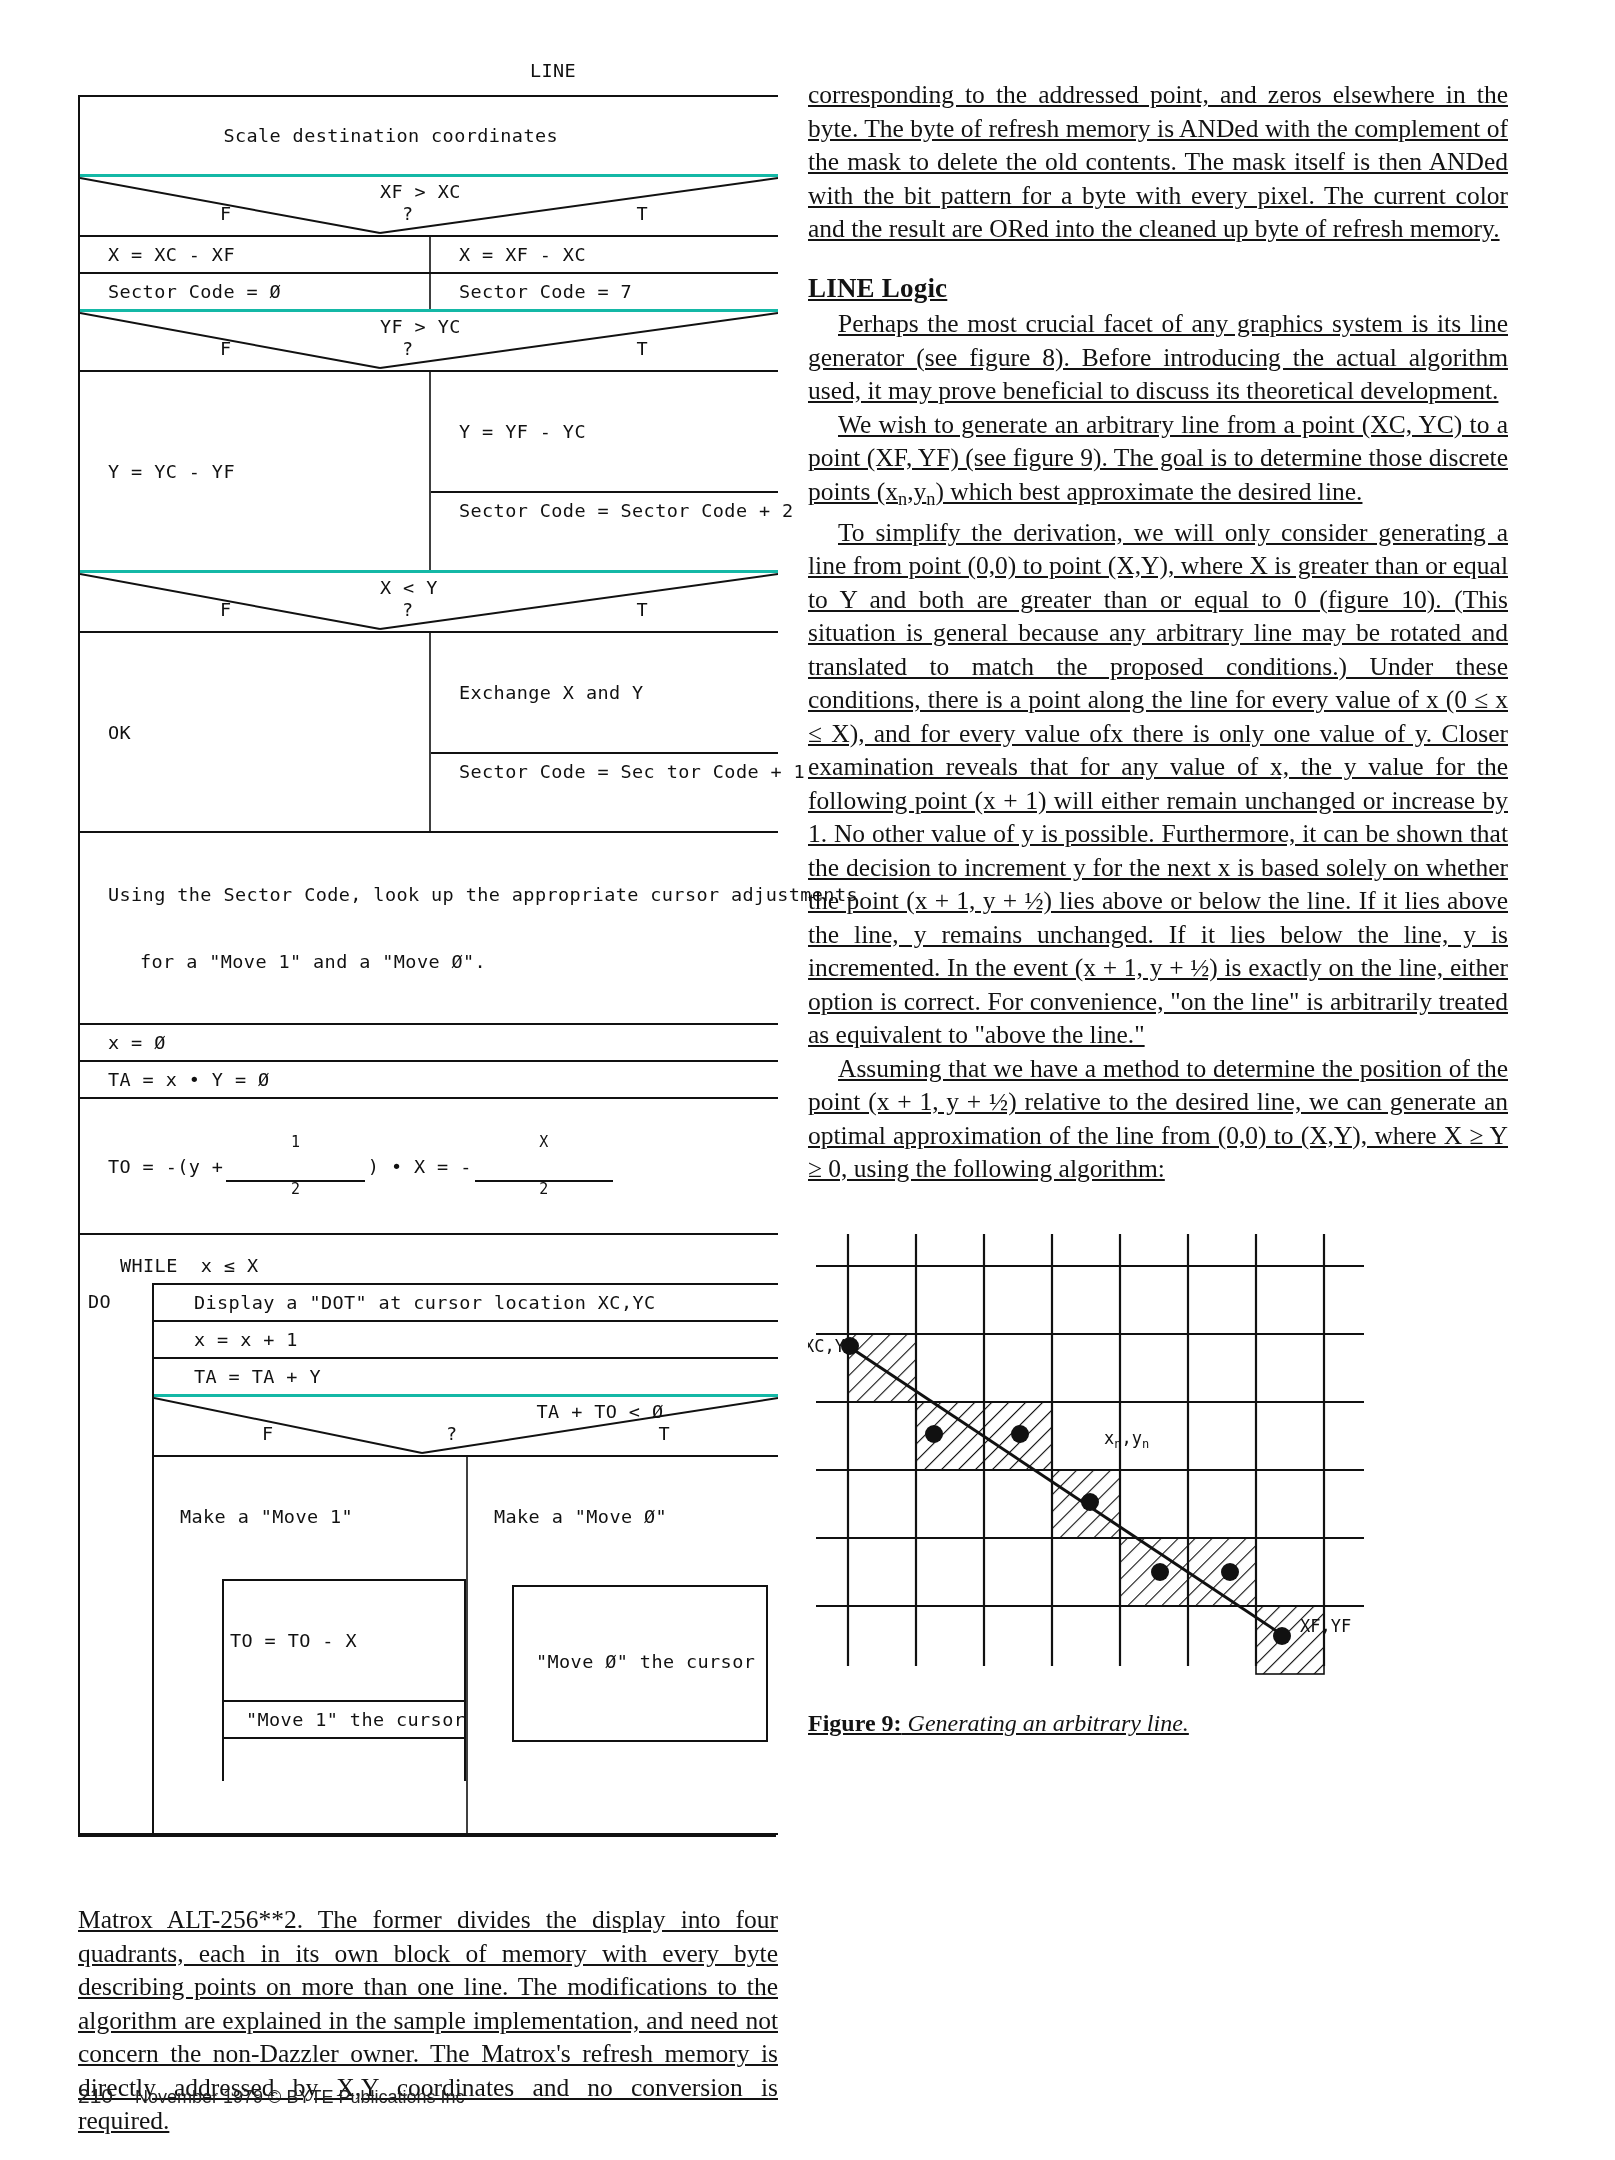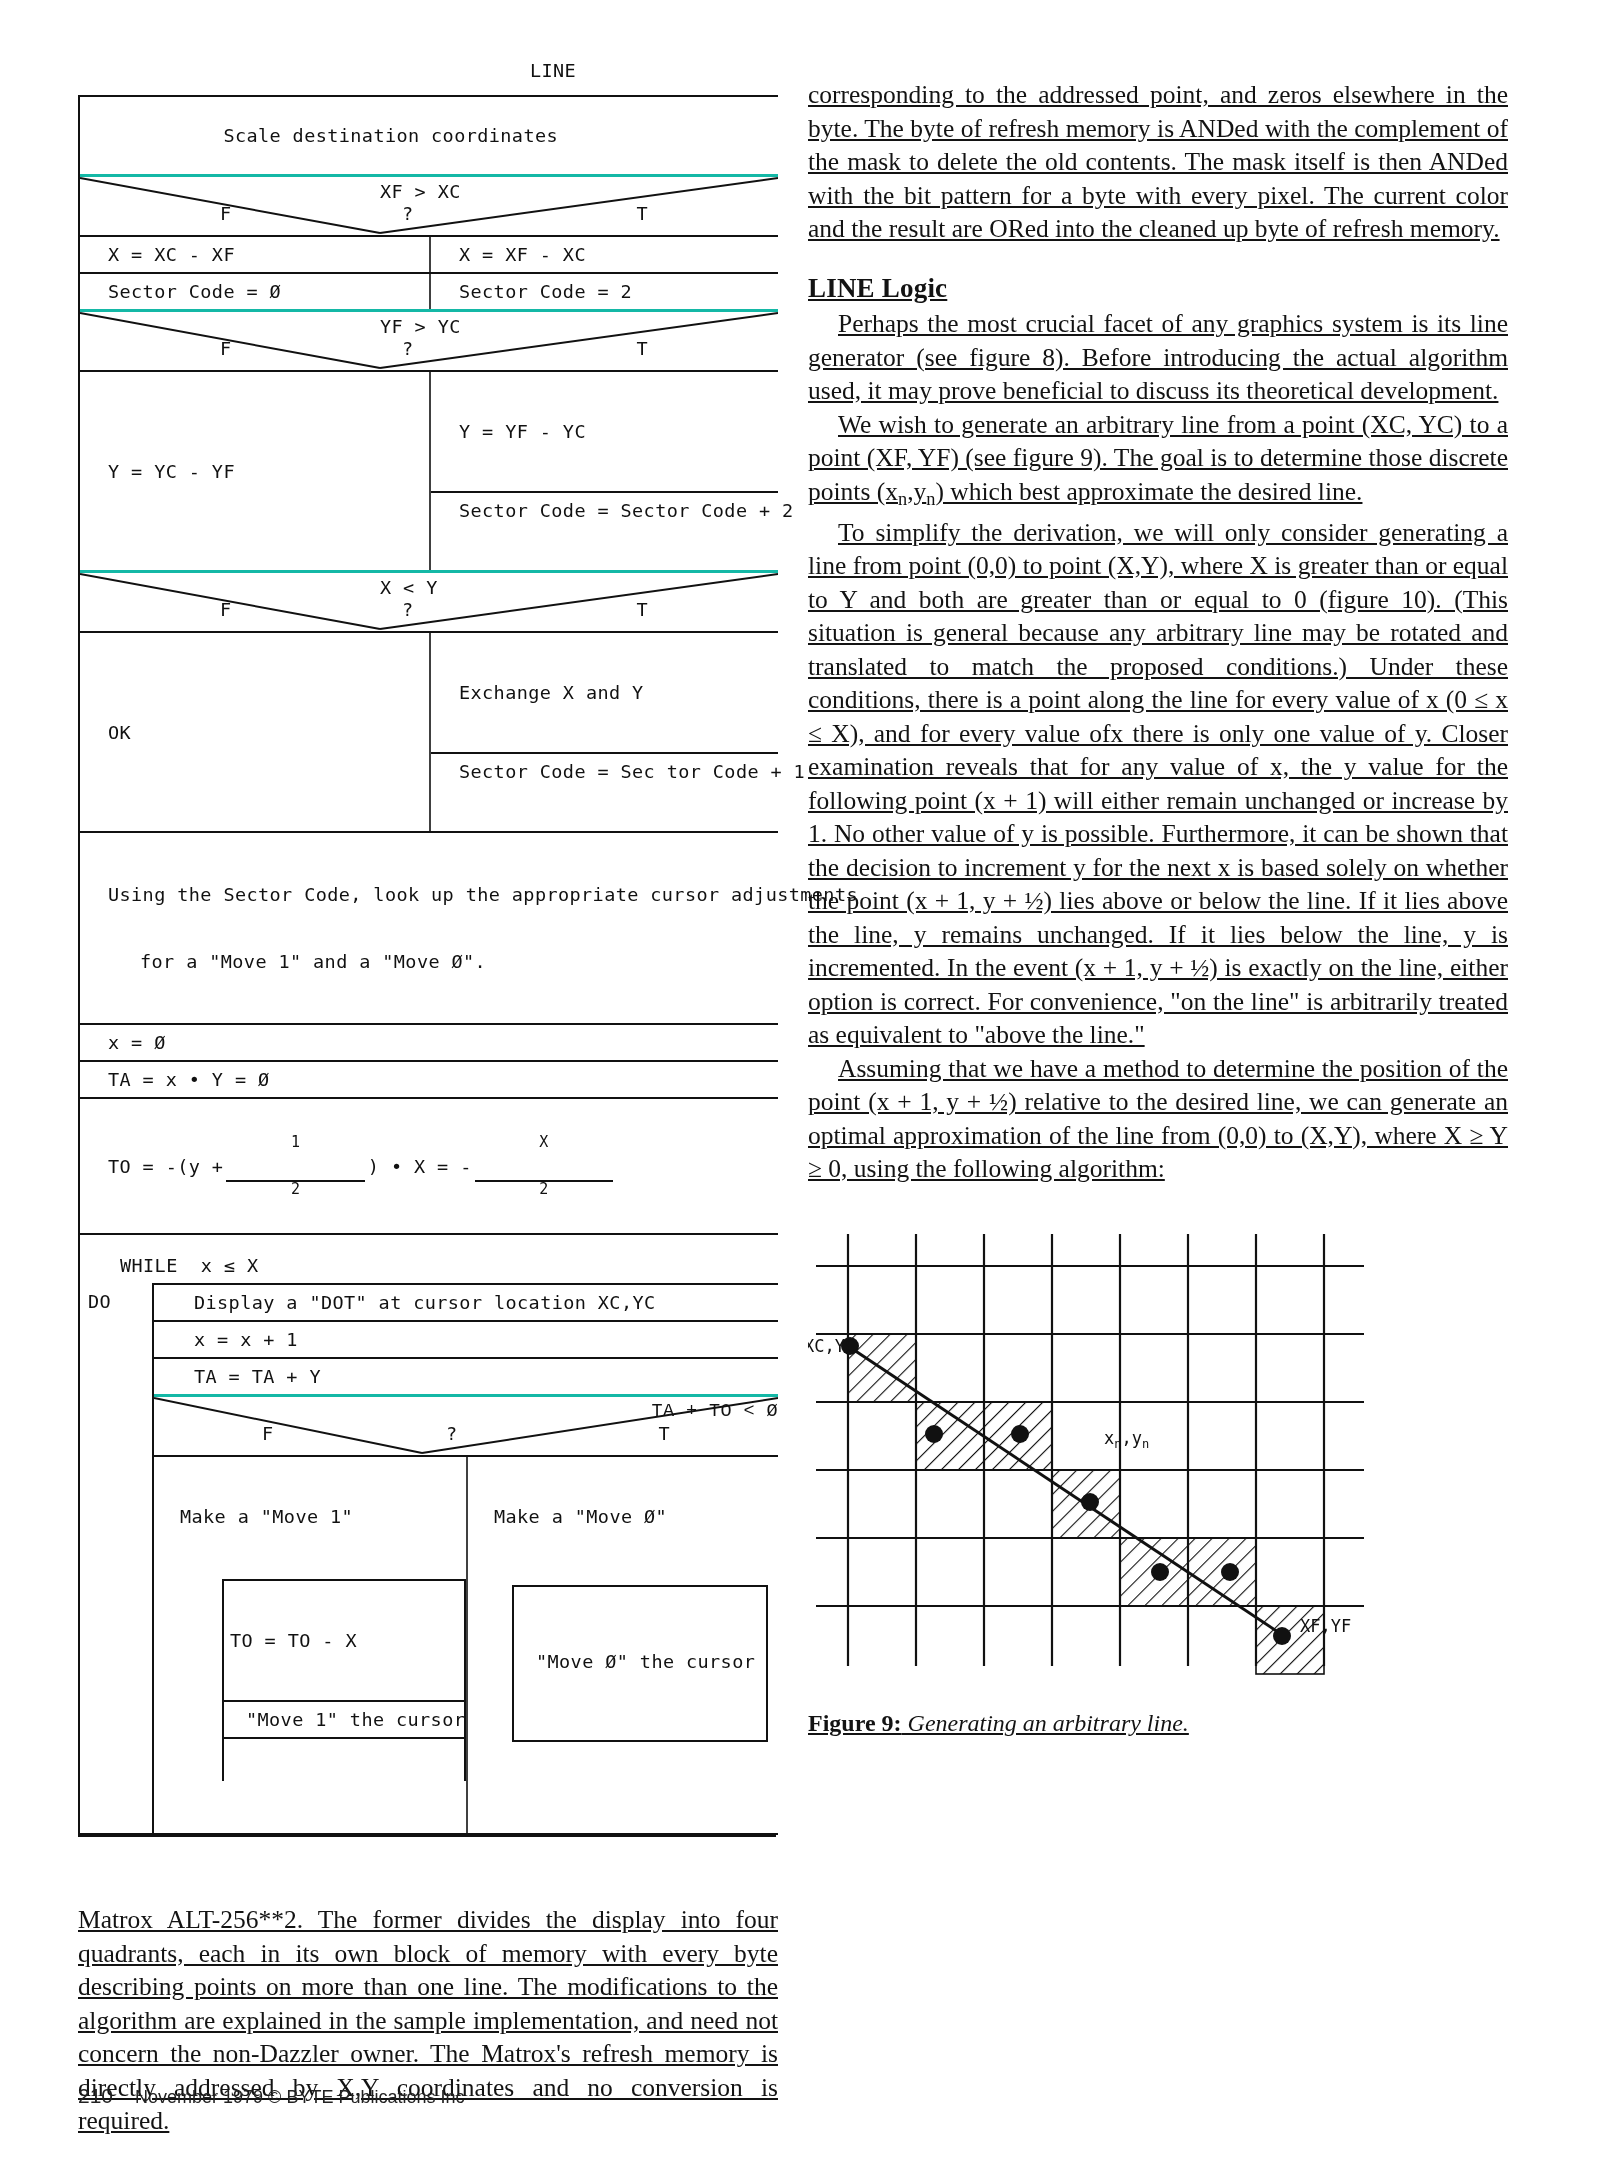--- a/index.html
+++ b/index.html
@@ -79,21 +79,21 @@
           <div class="rt">T</div>
         </div>
 
         <div class="split row mono">
           <div style="width:50%;" class="cellpad">X = XC - XF</div>
           <div style="width:50%;" class="cellpad vline">X = XF - XC</div>
         </div>
 
         <div class="split row mono">
           <div style="width:50%;" class="cellpad">Sector Code = Ø</div>
-          <div style="width:50%;" class="cellpad vline">Sector Code = 2</div>
+          <div style="width:50%;" class="cellpad vline">Sector Code = 7</div>
         </div>
 
         <div class="dec mono">
           <svg width="698" height="58" viewBox="0 0 698 58">
             <line x1="0" y1="1" x2="300" y2="56" stroke="#111" stroke-width="2"></line>
             <line x1="300" y1="56" x2="698" y2="1" stroke="#111" stroke-width="2"></line>
           </svg>
           <div class="cond" style="text-align:left;padding-left:300px;">YF &gt; YC</div>
           <div class="q" style="text-align:left;padding-left:322px;">?</div>
           <div class="lf">F</div>
@@ -155,21 +155,21 @@
           <div style="border-left:2.5px solid #111;border-top:2.5px solid #111;">
             <div class="mono cellpad" style="padding-left:40px;">Display a "DOT" at cursor location XC,YC</div>
             <div class="row mono cellpad" style="padding-left:40px;">x = x + 1</div>
             <div class="row mono cellpad" style="padding-left:40px;">TA = TA + Y</div>
 
             <div class="dec mono">
               <svg width="624" height="58" viewBox="0 0 624 58">
                 <line x1="0" y1="1" x2="268" y2="56" stroke="#111" stroke-width="2"></line>
                 <line x1="268" y1="56" x2="624" y2="1" stroke="#111" stroke-width="2"></line>
               </svg>
-              <div class="cond" style="text-align:right;padding-left:268px;font-family:Liberation Mono, monospace;">TA + TO &lt; Ø</div>
+              <div class="cond" style="text-align:center;padding-left:268px;">TA + TO &lt; Ø</div>
               <div class="q" style="text-align:left;padding-left:292px;">?</div>
               <div class="lf" style="left:108px;">F</div>
               <div class="rt" style="right:108px;">T</div>
             </div>
 
             <div class="split row mono">
               <div style="width:50%;padding:7px 0 10px 0;">
                 <div style="padding-left:26px;">Make a "Move 1"</div>
                 <div style="margin:10px 0 0 68px;border:2.5px solid #111;border-bottom:none;">
                   <div class="cellpad" style="padding-left:6px;">TO = TO - X</div>

